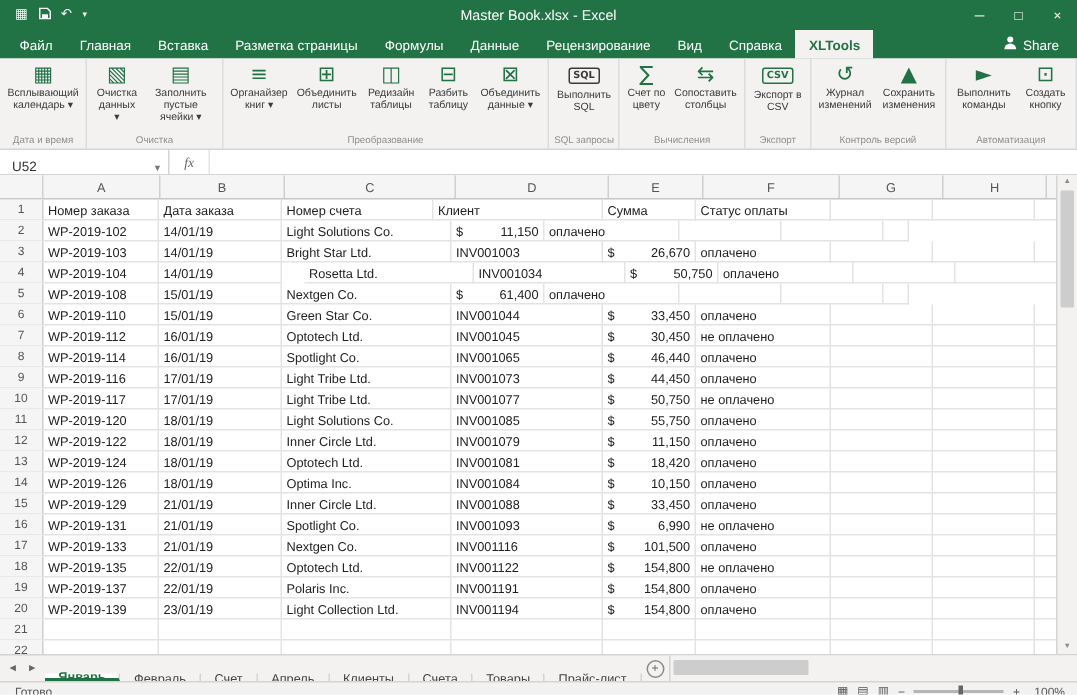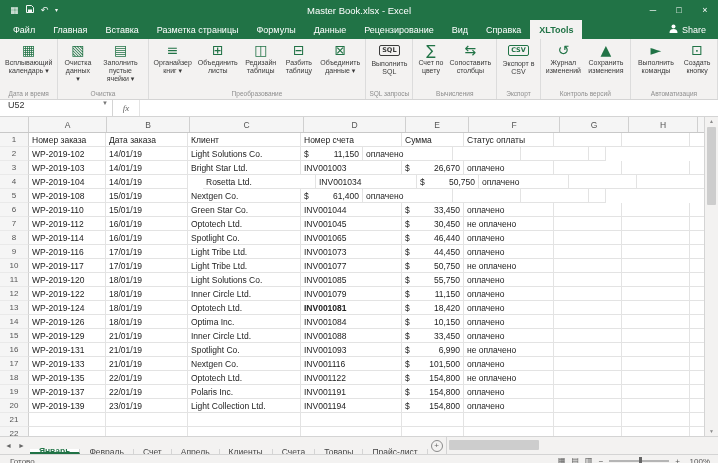--- a/index.html
+++ b/index.html
@@ -31,21 +31,21 @@
     font-size:7px;line-height:8px;max-width:54px;cursor:default;}
   .ric{font-family:"DejaVu Sans",sans-serif;color:#217346;font-size:14px;line-height:17px;height:17px;}
   .ric-text{font-size:6.5px;font-weight:bold;border:1px solid #217346;border-radius:2px;padding:0 2px;
     line-height:9px;height:9px;margin:3px 0 4px;}
   .ric-dark{color:#3a3a3a;border-color:#3a3a3a;}
   .rlabel{display:block;}
   .glabel{font-size:6.5px;color:#8e8e8e;text-align:center;height:11px;line-height:11px;white-space:nowrap;}
 
   
   .fbar{height:16px;background:#fff;border-bottom:1px solid #d4d4d4;display:flex;font-size:9px;color:#333;flex:none;}
-  .namebox{width:100px;display:flex;align-items:flex-start;padding:0 4px 0 8px;border-right:1px solid #d4d4d4;}
+  .namebox{width:100px;display:flex;align-items:flex-end;padding:0 4px 0 8px;border-right:1px solid #d4d4d4;}
   .nbarrow{margin-left:auto;font-size:6px;color:#777;}
   .fxbox{width:26px;display:flex;align-items:center;justify-content:center;color:#666;border-right:1px solid #e4e4e4;
     font-style:italic;font-family:"Liberation Serif",serif;}
   .finput{flex:1;}
 
   
   .sheetarea{display:flex;height:319px;flex:none;background:#fff;}
   .sheetleft{flex:1;min-width:0;display:flex;flex-direction:column;}
   .colhdrs{display:flex;height:15px;background:#f5f5f5;border-bottom:1px solid #c8c8c8;flex:none;}
   .cornerbox{width:28px;flex:none;border-right:1px solid #d0d0d0;background:#f5f5f5;}
@@ -268,22 +268,22 @@
           <div class="colhdr" style="width: 90px;">F</div>
           <div class="colhdr" style="width: 68px;">G</div>
           <div class="colhdr" style="width: 68px;">H</div>
           <div class="colhdr" style="width: 17px;">I</div>
         </div>
       <div class="rowswrap">
           <div class="grow">
             <div class="rownum">1</div>
             <div class="gcell" style="width: 77px;">Номер заказа</div>
             <div class="gcell" style="width: 82px;">Дата заказа</div>
+            <div class="gcell" style="width: 101px;">Номер счета</div>
             <div class="gcell" style="width: 113px;">Клиент</div>
-            <div class="gcell" style="width: 101px;">Номер счета</div>
             <div class="gcell" style="width: 62px;">Сумма</div>
             <div class="gcell" style="width: 90px;">Статус оплаты</div>
             <div class="gcell" style="width: 68px;"></div>
             <div class="gcell" style="width: 68px;"></div>
             <div class="gcell" style="width: 17px;"></div>
           </div>
           <div class="grow">
             <div class="rownum">2</div>
             <div class="gcell" style="width: 77px;">WP-2019-102</div>
             <div class="gcell" style="width: 82px;">14/01/19</div>
@@ -444,21 +444,21 @@
             <div class="gcell" style="width: 90px;">оплачено</div>
             <div class="gcell" style="width: 68px;"></div>
             <div class="gcell" style="width: 68px;"></div>
             <div class="gcell" style="width: 17px;"></div>
           </div>
           <div class="grow">
             <div class="rownum">13</div>
             <div class="gcell" style="width: 77px;">WP-2019-124</div>
             <div class="gcell" style="width: 82px;">18/01/19</div>
             <div class="gcell" style="width: 113px;">Optotech Ltd.</div>
-            <div class="gcell" style="width: 101px; font-weight: bold;">INV001081</div>
+            <div class="gcell" style="width: 101px;">INV001081</div>
             <div class="gcell amount" style="width: 62px;">
               <span class="cur">$</span>
               <span class="amt">18,420</span>
             </div>
             <div class="gcell" style="width: 90px;">оплачено</div>
             <div class="gcell" style="width: 68px;"></div>
             <div class="gcell" style="width: 68px;"></div>
             <div class="gcell" style="width: 17px;"></div>
           </div>
           <div class="grow">

